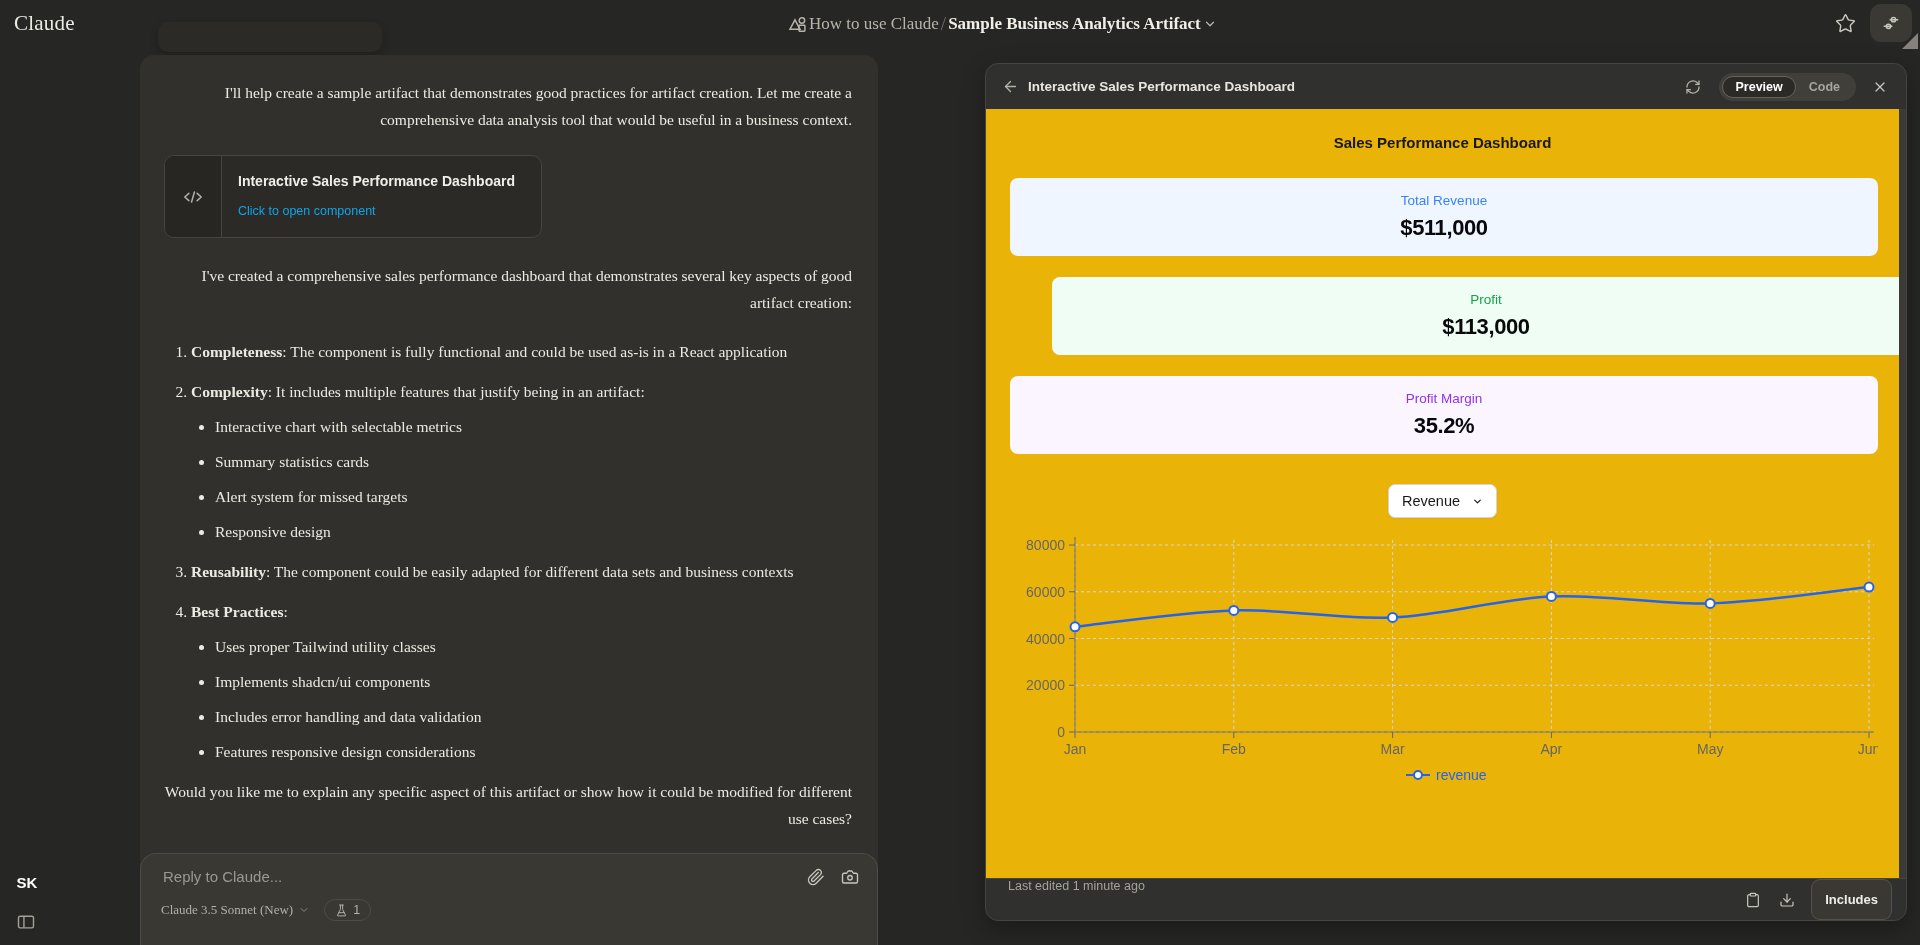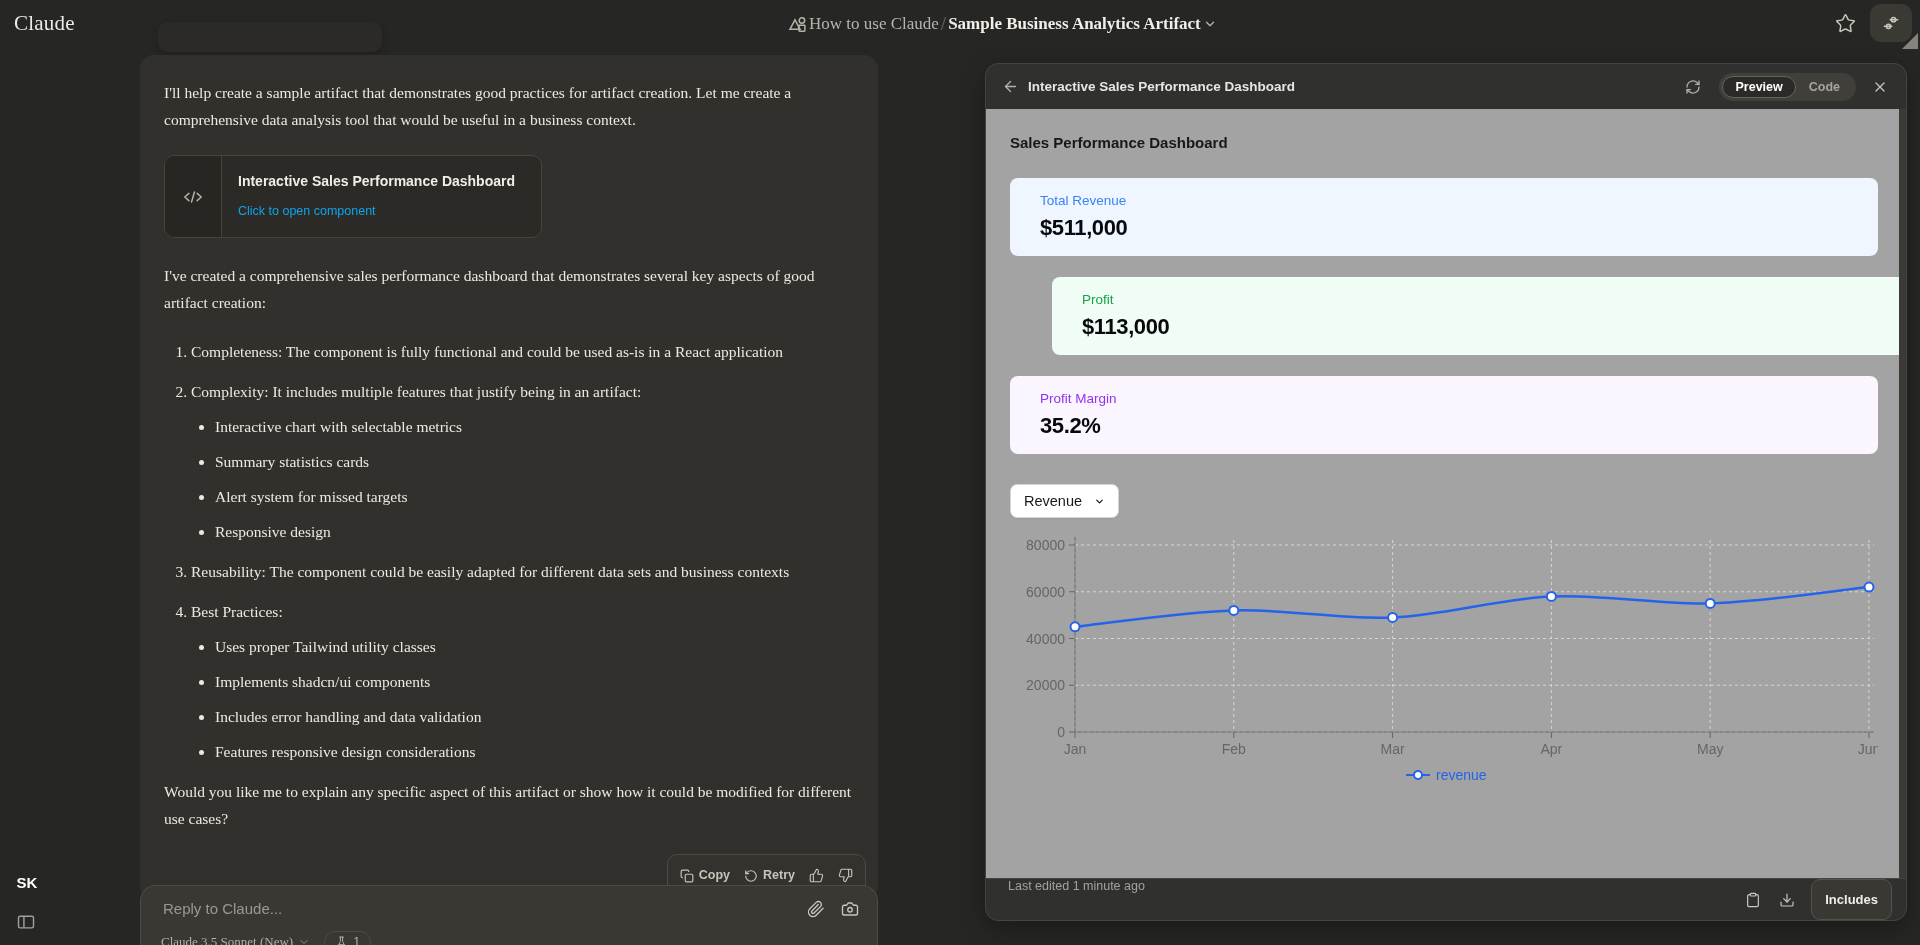--- a/index.html
+++ b/index.html
@@ -22,43 +22,43 @@
   .icon-btn{display:flex;align-items:center;justify-content:center;width:34px;height:34px;
     border-radius:9px;color:#c8c5bb;cursor:pointer;}
   .settings-btn{background:#3a3934;width:42px;height:38px;border-radius:11px;}
   .corner-triangle{position:absolute;left:1902px;top:33px;width:0;height:0;
     border-bottom:16px solid #85837b;border-left:16px solid transparent;}
   
   .chat-col{position:absolute;left:140px;top:0;width:738px;height:945px;}
   .assistant-bubble{margin-top:55px;background:#31302c;border-radius:14px;
     padding:24px 26px 8px 24px;color:#eceae1;
     font-family:"Liberation Serif",serif;font-size:15.5px;line-height:27px;}
-  .assistant-bubble p{margin:0 0 22px 0;}
+  .assistant-bubble p{margin:0 0 22px 0;text-align:right;}
   .artifact-chip{display:flex;align-items:stretch;width:376px;border:1px solid #45443e;
     border-radius:10px;background:#2b2a27;margin:0 0 24px 0;overflow:hidden;cursor:pointer;}
   .chip-icon-box{width:56px;display:flex;align-items:center;justify-content:center;
     background:#272622;border-right:1px solid #45443e;color:#b5b2a9;}
   .chip-text{padding:12px 16px;font-family:"Liberation Sans",sans-serif;}
   .chip-title{font-size:14px;font-weight:700;color:#f0eee6;margin-bottom:3px;}
   .chip-sub{font-size:12.5px;color:#0ea5e9;}
   ol.msg-list{margin:0 0 8px 0;padding-left:27px;}
   ol.msg-list>li{margin-bottom:13px;}
-  ol.msg-list strong{font-weight:400;}
+  ol.msg-list strong{font-weight:700;}
   ol.msg-list ul{margin:8px 0 0 0;padding-left:24px;list-style:disc;}
   ol.msg-list ul li{margin-bottom:8px;}
   .closing-para{margin-top:2px;}
   .msg-actions-row{display:flex;justify-content:flex-end;margin:4px -14px -4px 0;}
   .msg-actions{display:inline-flex;align-items:center;gap:14px;background:#33322e;
     border:1px solid #4b4a44;border-radius:10px;padding:7px 12px;color:#c7c4ba;
     font-family:"Liberation Sans",sans-serif;font-size:12.5px;font-weight:700;}
   .msg-actions .act{display:inline-flex;align-items:center;gap:5px;cursor:pointer;}
   .post-row{display:flex;justify-content:space-between;align-items:center;margin-top:4px;
     padding-left:14px;}
   .disclaimer{font-size:12px;color:#a5a29a;}
-  .reply-box{position:absolute;left:0;right:0;bottom:0;height:60px;background:#393833;
+  .reply-box{position:absolute;left:0;right:0;bottom:0;height:92px;background:#393833;
     border:1px solid #4c4b45;border-bottom:none;border-radius:16px 16px 0 0;
     padding:13px 18px 8px 20px;box-sizing:border-box;}
   .reply-row1{display:flex;align-items:center;}
   .reply-input{flex:1;background:transparent;border:none;outline:none;
     font-family:"Liberation Sans",sans-serif;font-size:15px;color:#ece9e2;}
   .reply-input::placeholder{color:#9b988f;}
   .reply-icons{display:flex;align-items:center;gap:16px;color:#c9c6bc;}
   .reply-row2{display:flex;align-items:center;margin-top:13px;}
   .model-select{display:inline-flex;align-items:center;gap:5px;font-size:13px;color:#b3b0a7;
     font-family:"Liberation Serif",serif;cursor:pointer;}
@@ -74,22 +74,22 @@
     border:1px solid #454440;border-radius:13px;box-sizing:border-box;display:flex;
     flex-direction:column;box-shadow:0 8px 24px rgba(0,0,0,.3);}
   .panel-header{height:45px;display:flex;align-items:center;padding:0 12px 0 10px;flex:none;}
   .panel-title{margin-left:4px;font-size:13.5px;font-weight:700;color:#e8e6de;}
   .panel-header .spacer{flex:1;}
   .seg-toggle{display:flex;align-items:center;background:#403f3a;border-radius:999px;
     padding:3px;margin-left:12px;}
   .seg{padding:4px 13px;border-radius:999px;font-size:12.5px;font-weight:700;cursor:pointer;}
   .seg.active{background:#2b2a27;border:1px solid #65645c;color:#fff;padding:3px 12px;}
   .seg.inactive{color:#a8a59d;}
-  .panel-body{flex:1;background:#a3a3a3;position:relative;padding:25px 31px 0 24px;
-    overflow:hidden;}
+  .panel-body{flex:1;background:#eab308;position:relative;padding:25px 31px 0 24px;
+    overflow:hidden;text-align:center;}
   .panel-scrollbar{position:absolute;right:0;top:0;bottom:0;width:7px;background:#3b3a36;}
   .dash-title{font-size:15px;font-weight:700;color:#18181b;margin:0 0 27px 0;}
   .stat-card{width:868px;height:78px;border-radius:8px;padding:15px 30px;
     box-sizing:border-box;margin-bottom:21px;}
   .stat-label{font-size:13.5px;margin-bottom:7px;}
   .stat-value{font-size:22px;font-weight:700;color:#09090b;letter-spacing:-.4px;}
   .metric-select{display:inline-flex;align-items:center;gap:12px;margin-top:9px;
     border:1px solid #d4d4d4;border-radius:7px;padding:8px 13px;font-size:14.5px;
     color:#18181b;background:#fff;cursor:pointer;box-shadow:0 1px 2px rgba(0,0,0,.04);}
   .chart-wrap{margin-top:14px;}

